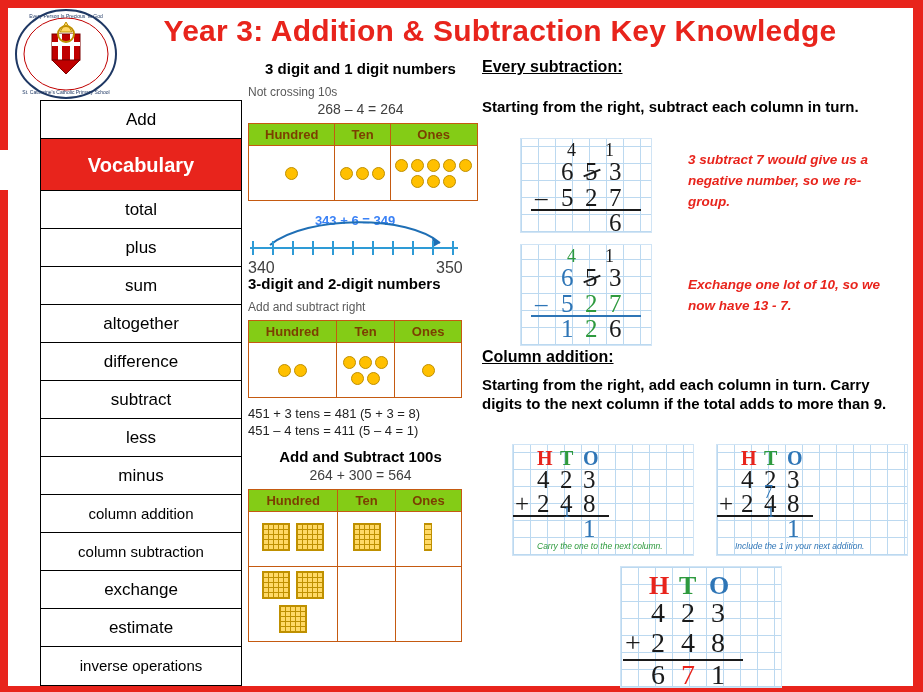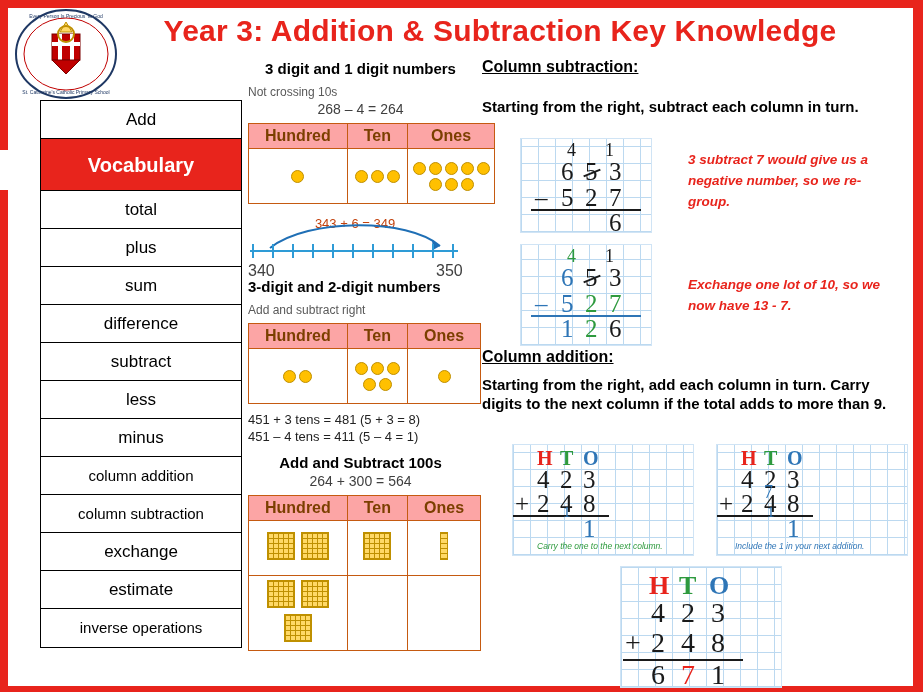--- a/index.html
+++ b/index.html
@@ -49,37 +49,37 @@
   .vocab .row.small{font-size:15px;}
 
   
   .mid{position:absolute;left:248px;top:60px;width:225px;}
   .mid h3{margin:0;font-size:15px;font-weight:bold;color:#000;text-align:center;}
   .sub-label{font-size:12px;color:#595959;margin-top:8px;}
   .eq-center{font-size:14px;color:#404040;text-align:center;margin-top:2px;}
 
   table.pv{border-collapse:collapse;width:214px;margin-top:6px;}
   table.pv th{
-    background:#fca5a5;border:1px solid #c55a11;color:#7b3f00;
-    font-size:16px;font-weight:bold;padding:3px 16px;text-align:center;
+    background:#84cc16;border:1px solid #c55a11;color:#7b3f00;
+    font-size:13px;font-weight:bold;padding:3px 16px;text-align:center;
   }
   table.pv td{border:1px solid #c55a11;height:48px;vertical-align:middle;text-align:center;padding:3px;}
   .dotwrap{display:flex;flex-wrap:wrap;justify-content:center;align-items:center;gap:3px;width:100%;}
   .dot{width:11px;height:11px;border-radius:50%;background:#ffc000;border:1px solid #bf8f00;display:inline-block;}
   .flat{width:26px;height:26px;background:
       repeating-linear-gradient(0deg,#bf9000 0 1px,transparent 1px 5px),
       repeating-linear-gradient(90deg,#bf9000 0 1px,transparent 1px 5px),#ffd966;
       border:1px solid #bf9000;display:inline-block;margin:1px;}
   .rod{width:6px;height:26px;background:
       repeating-linear-gradient(0deg,#bf9000 0 1px,transparent 1px 5px),#ffd966;
       border:1px solid #bf9000;display:inline-block;margin:1px;}
 
   
   .numline{margin-top:12px;position:relative;height:60px;width:214px;}
-  .numline .eq{font-size:13px;color:#c2410c;text-align:center;}
+  .numline .eq{font-size:13px;color:#3b82f6;text-align:center;font-weight:bold;}
   .numline .line{position:absolute;left:2px;top:34px;width:208px;height:2px;background:#2e9bd6;}
   .numline .tick{position:absolute;top:28px;width:2px;height:14px;background:#2e9bd6;}
   .numline .lbl{position:absolute;top:46px;font-size:16px;color:#404040;}
   .arc{position:absolute;left:20px;top:6px;}
 
   .small-eq{font-size:13px;color:#222;margin:2px 0;}
 
   
   .right{position:absolute;left:482px;top:58px;width:430px;}
   .rh{font-size:16px;font-weight:bold;color:#000;text-decoration:underline;}
@@ -136,20 +136,21 @@
 </div>
 
 <div class="title">Year 3: Addition &amp; Subtraction Key Knowledge</div>
 
 <div class="vocab">
   <div class="row">Add</div>
   <div class="row head">Vocabulary</div>
   <div class="row">total</div>
   <div class="row">plus</div>
   <div class="row">sum</div>
+  <div class="row">altogether</div>
   <div class="row">difference</div>
   <div class="row">subtract</div>
   <div class="row">less</div>
   <div class="row">minus</div>
   <div class="row small">column addition</div>
   <div class="row small">column subtraction</div>
   <div class="row">exchange</div>
   <div class="row">estimate</div>
   <div class="row small">inverse operations</div>
 </div>
@@ -284,21 +285,21 @@
         <span class="flat"></span>
       </td>
       <td></td>
       <td></td>
     </tr>
   </tbody>
     </table>
 </div>
 
 <div class="right">
-  <div class="rh">Column subtraction:</div>
+  <div class="rh">Every subtraction:</div>
   <div class="rtext" style="margin-top:22px;">Starting from the right, subtract each column in turn.</div>
 </div>
 
 <div class="grid" style="position:absolute;left:520px;top:138px;width:130px;height:93px;">
   <span class="digit dk" style="left:46px;top:2px;font-size:18px;">4</span>
   <span class="digit dk" style="left:84px;top:2px;font-size:18px;">1</span>
   <span class="digit dk" style="left:40px;top:20px;">6</span>
   <span class="digit dk" style="left:64px;top:20px;">5</span>
   <span class="digit dk" style="left:88px;top:20px;">3</span>
   <span class="strike" style="left:62px;top:33px;width:18px;"></span>

